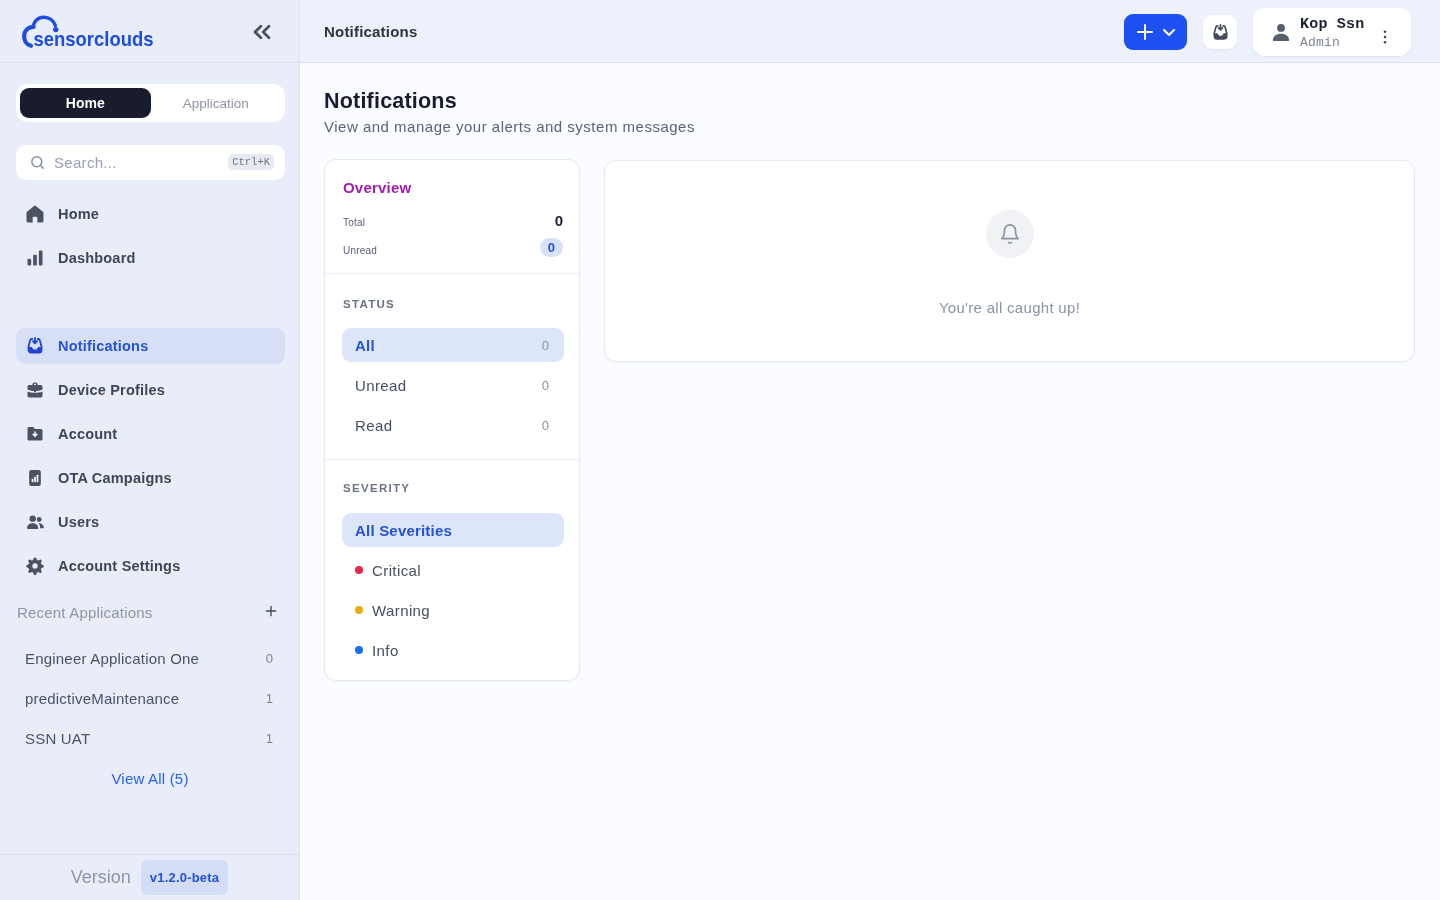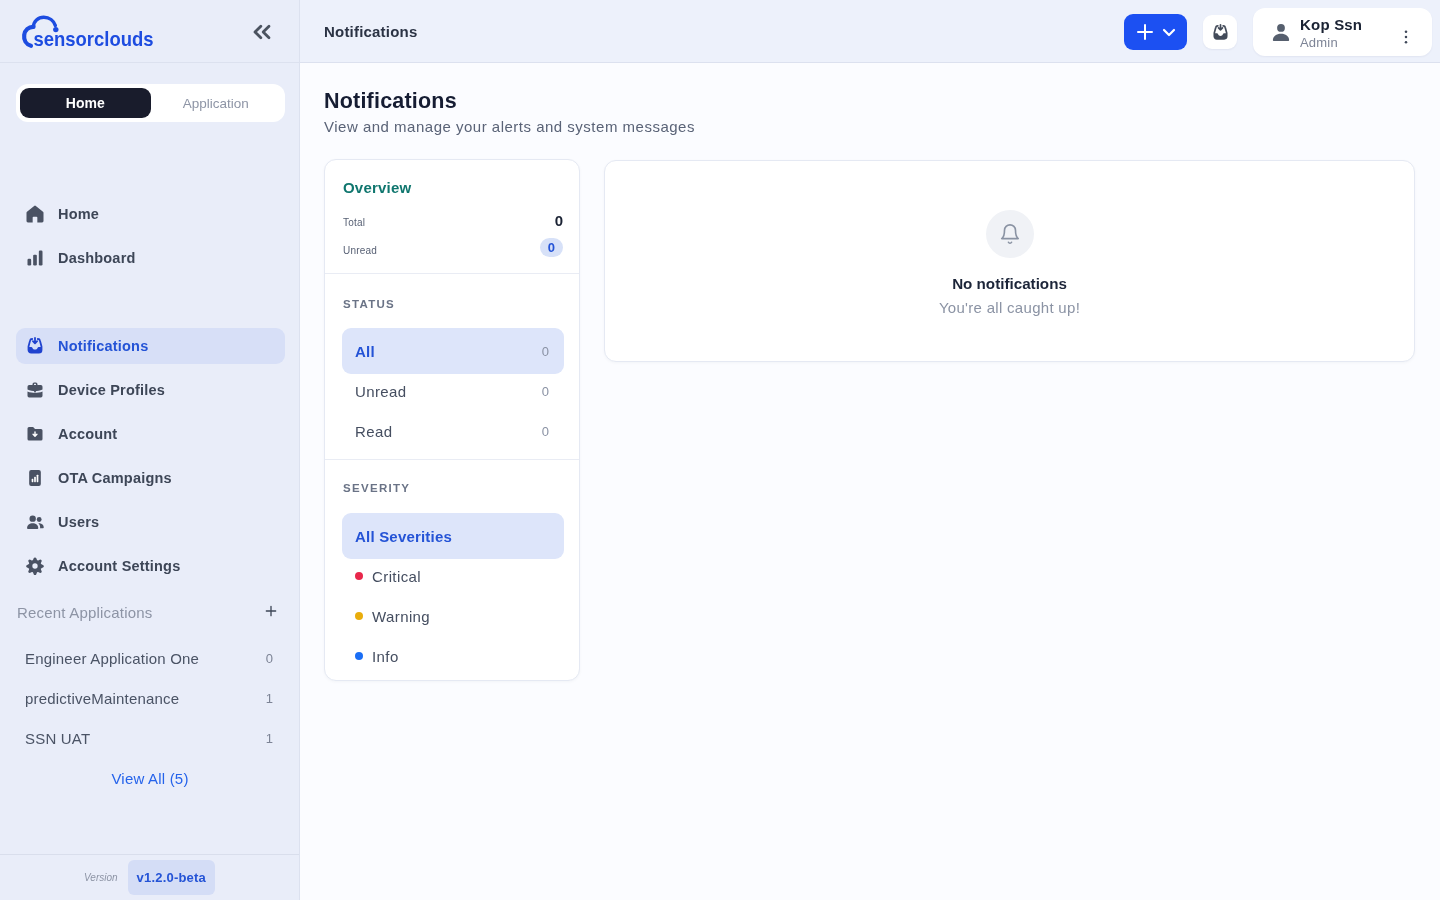--- a/index.html
+++ b/index.html
@@ -26,48 +26,48 @@
   .nav.sel { background:#d7dff7; }
   .nav.sel .lbl { color:#2453d6; }
 
   #recent-h { position:absolute; left:17px; top:604px; font-size:15px; color:#8d94a5; letter-spacing:.2px; }
   #recent-plus { position:absolute; right:20px; top:603px; width:16px; height:16px; color:#3d4657; }
   .app { position:absolute; left:25px; font-size:15px; color:#4a5365; letter-spacing:.2px; }
   .cnt { position:absolute; right:26px; font-size:13px; color:#7d8496; }
   #viewall { position:absolute; left:0; top:770px; width:300px; text-align:center; font-size:15px; color:#2563eb; letter-spacing:.2px; }
 
   #sidefoot { position:absolute; left:0; bottom:0; width:299px; height:46px; border-top:1px solid #d9deec; background:#e9edf9; display:flex; align-items:center; justify-content:center; }
-  #sidefoot .v { color:#8d94a5; font-size:10px; margin-right:10px;font-style:italic; }
+  #sidefoot .v { color:#8d94a5; font-size:18px; margin-right:10px; }
   #sidefoot .badge { background:#d4ddf6; color:#2453d6; font-weight:600; font-size:13px; border-radius:6px; padding:10px 9px; letter-spacing:.2px; }
 
   
   #topbar { position:absolute; left:300px; top:0; width:1140px; height:63px; background:#edf1fb; border-bottom:1px solid #dce1ef; }
   #topbar .title { position:absolute; left:24px; top:23px; font-size:15px; font-weight:700; color:#2b3344; letter-spacing:.2px; }
   #btn-new { position:absolute; left:824px; top:14px; width:63px; height:36px; background:#1c50f2; border-radius:9px; }
   #btn-inbox { position:absolute; left:903px; top:15px; width:34px; height:34px; background:#ffffff; border-radius:9px; box-shadow:0 1px 2px rgba(30,41,80,.06); }
-  #userchip { position:absolute; left:953px; top:8px; width:179px; height:48px; background:#ffffff; border-radius:12px; box-shadow:0 1px 2px rgba(30,41,80,.06); }
+  #userchip { position:absolute; left:953px; top:8px; width:158px; height:48px; background:#ffffff; border-radius:12px; box-shadow:0 1px 2px rgba(30,41,80,.06);font-family:Liberation Mono, monospace; }
   #userchip .nm { position:absolute; left:47px; top:8px; font-size:15px; font-weight:700; color:#1a2233; letter-spacing:.2px; }
   #userchip .rl { position:absolute; left:47px; top:27px; font-size:13px; color:#7d8496; letter-spacing:.2px; }
 
   
   #h1 { position:absolute; left:324px; top:89px; font-size:21.5px; font-weight:700; color:#161d33; letter-spacing:.2px; }
   #sub { position:absolute; left:324px; top:118px; font-size:15px; color:#5a6377; letter-spacing:.5px; }
 
   .card { position:absolute; background:#ffffff; border:1px solid #e5e9f3; border-radius:12px; box-shadow:0 1px 3px rgba(30,41,80,.04); }
   #card-l { left:324px; top:159px; width:256px; height:522px; }
   #card-r { left:604px; top:160px; width:811px; height:202px; }
 
-  #ov-h { position:absolute; left:18px; top:19px; font-size:15px; font-weight:700; color:#0f766e; letter-spacing:.2px; }
+  #ov-h { position:absolute; left:18px; top:19px; font-size:15px; font-weight:700; color:#a21caf; letter-spacing:.2px; }
   .row { position:absolute; left:18px; width:220px; height:22px; }
   .row .l { font-size:10px; color:#565f73; letter-spacing:.2px; }
   .row .r { position:absolute; right:0; top:0; font-size:15px; font-weight:700; color:#1a2233; }
   .pill0 { position:absolute; right:0; top:-2px; background:#d7e1f8; color:#2453d6; font-size:13px; font-weight:700; border-radius:10px; padding:2px 8px; }
   .divider { position:absolute; left:0; width:254px; height:1px; background:#e9ecf4; }
   .grouph { position:absolute; left:18px; font-size:11.5px; font-weight:700; color:#6a7386; letter-spacing:1.3px; }
-  .frow { position:absolute; left:17px; width:222px; height:46px; border-radius:9px; display:flex; align-items:center; }
+  .frow { position:absolute; left:17px; width:222px; height:34px; border-radius:9px; display:flex; align-items:center; }
   .frow .t { margin-left:13px; font-size:15px; color:#454e60; letter-spacing:.4px; }
   .frow .c { position:absolute; right:15px; font-size:13px; color:#8a92a4; }
   .frow.sel { background:#dde5fa; }
   .frow.sel .t { color:#2453d6; font-weight:700; letter-spacing:.2px; }
   .dot { width:8px; height:8px; border-radius:50%; margin-left:13px; }
   .dot + .t { margin-left:9px !important; }
 
   #empty { position:absolute; left:0; top:0; width:100%; height:100%; text-align:center; }
   #bellcirc { position:absolute; left:50%; top:49px; width:48px; height:48px; margin-left:-24px; background:#f0f2f6; border-radius:50%; }
   #empty .t1 { position:absolute; left:0; top:114px; width:100%; font-size:15.2px; font-weight:700; color:#1c2539; }
@@ -88,20 +88,28 @@
       <path d="M11 17 L6 12 L11 7"></path>
         <path d="M18 17 L13 12 L18 7"></path>
     </svg>
   </div>
 
   <div id="toggle">
       <div class="seg on">Home</div>
       <div class="seg off">Application</div>
     </div>
 
+  <div id="search">
+    <svg width="17" height="17" viewBox="0 0 24 24" fill="none" stroke="#8a92a4" stroke-width="2.2" stroke-linecap="round" style="margin-left:13px;">
+      <circle cx="11" cy="11" r="7"></circle>
+        <path d="M20 20 L16.5 16.5"></path>
+    </svg>
+    <span class="ph">Search...</span>
+    <span class="kbd">Ctrl+K</span>
+  </div>
 
   <div class="nav" style="top:196px;">
     <svg class="ic" viewBox="0 0 24 24" fill="#4a5263">
         <path d="M11 2.3 a1.6 1.6 0 0 1 2 0 L21.6 9.3 a1.6 1.6 0 0 1 .6 1.25 V20.5 A1.7 1.7 0 0 1 20.5 22.2 H14.8 V16.2 a1 1 0 0 0 -1 -1 h-3.6 a1 1 0 0 0 -1 1 v6 H3.5 A1.7 1.7 0 0 1 1.8 20.5 V10.55 a1.6 1.6 0 0 1 .6 -1.25 Z"></path>
       </svg>
     <span class="lbl">Home</span>
   </div>
   <div class="nav" style="top:240px;">
     <svg class="ic" viewBox="0 0 24 24" fill="#4a5263">
         <rect x="3" y="13" width="4.4" height="8" rx="1.4"></rect>
@@ -252,16 +260,15 @@
 </div>
 
 <div class="card" id="card-r">
   <div id="empty">
     <div id="bellcirc">
       <svg width="22" height="22" viewBox="0 0 24 24" fill="none" stroke="#8a93a3" stroke-width="1.8" stroke-linecap="round" stroke-linejoin="round" style="margin-top:13px;">
         <path d="M18 8 A6 6 0 0 0 6 8 c0 7 -3 9 -3 9 h18 s-3 -2 -3 -9"></path>
         <path d="M10.3 21 a1.9 1.9 0 0 0 3.4 0"></path>
       </svg>
     </div>
-    <div class="t1">No notifications</div>
     <div class="t2">You're all caught up!</div>
   </div>
 </div>
 
 </body></html>

